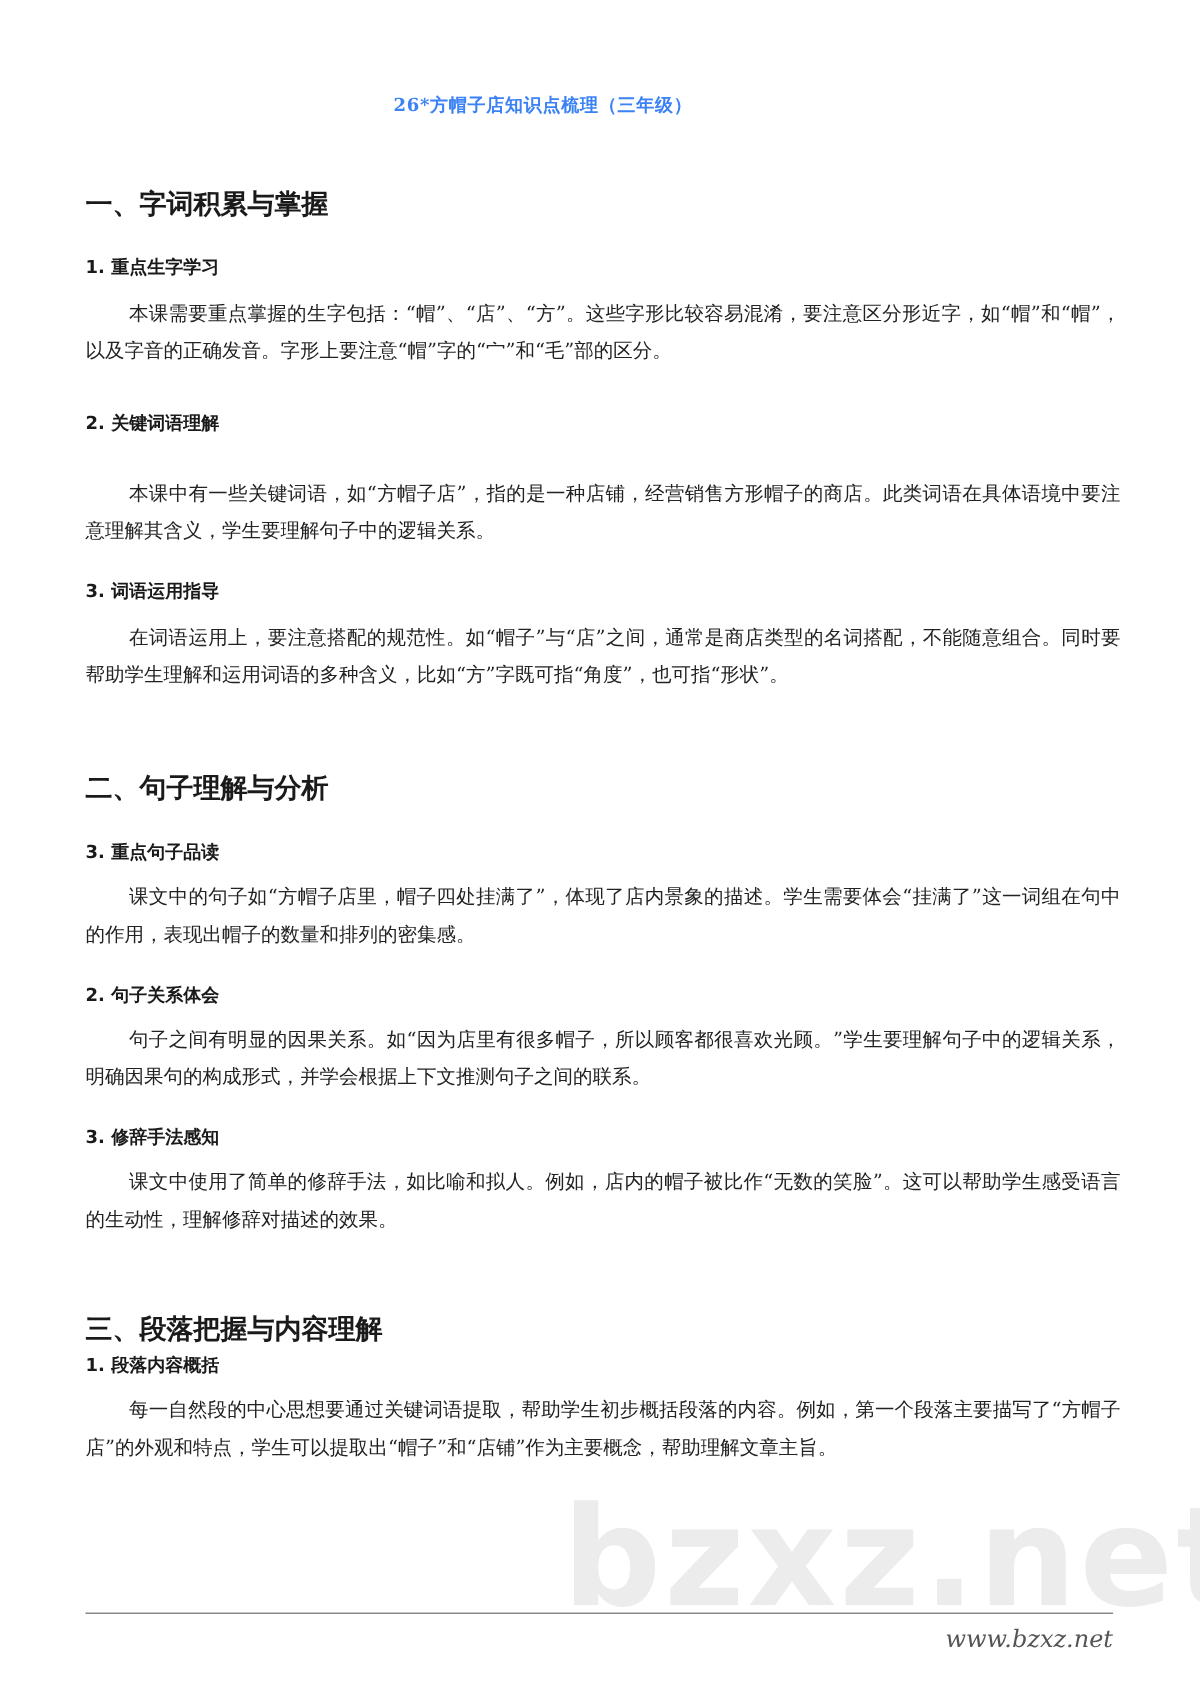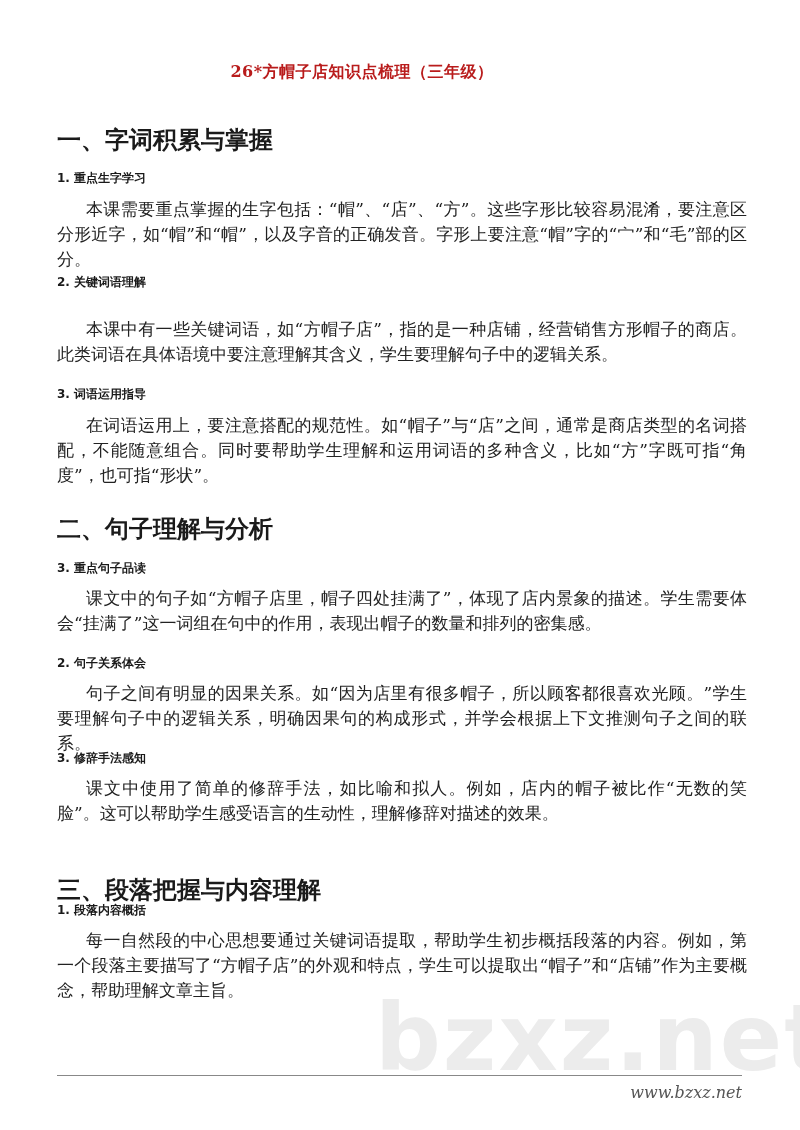--- a/index.html
+++ b/index.html
@@ -1,33 +1,33 @@
 <!DOCTYPE html>
 <html><head>
 <meta charset="utf-8">
 <style>
   html, body { margin: 0; padding: 0; background: #ffffff; }
   body { width: 800px; height: 1130px; position: relative; overflow: hidden; color: #222; }
   .page { position: absolute; left: 0; top: 0; width: 800px; height: 1130px; }
   .title {
     position: absolute; left: 0; width: 724px; top: 62px; text-align: center;
-    font-family: "DejaVu Serif", serif; font-size: 16px; font-weight: bold; color: #b91c1c;
+    font-family: "DejaVu Serif", serif; font-size: 12px; font-weight: bold; color: #3b82f6;
     letter-spacing: 0.5px;
   }
   .h1 {
     position: absolute; left: 57px;
-    font-family: "DejaVu Sans", sans-serif; font-size: 24px; font-weight: bold; color: #1a1a1a;
+    font-family: "DejaVu Sans", sans-serif; font-size: 18px; font-weight: bold; color: #1a1a1a;
   }
   .h2 {
     position: absolute; left: 57px;
     font-family: "DejaVu Sans", sans-serif; font-size: 12px; font-weight: bold; color: #1a1a1a;
   }
   .para {
     position: absolute; left: 57px; width: 690px;
-    font-family: "DejaVu Serif", serif; font-size: 17px; line-height: 25px; color: #222;
+    font-family: "DejaVu Serif", serif; font-size: 13px; line-height: 25px; color: #222;
     text-indent: 29px; text-align: justify;
   }
   .watermark {
     position: absolute; left: 375px; top: 985px;
     font-family: "DejaVu Sans", sans-serif; font-size: 92px; font-weight: bold;
     color: #ececec; letter-spacing: 2px; z-index: 0;
   }
   .footer-line {
     position: absolute; left: 57px; top: 1075px; width: 685px; height: 1px; background: #888;
   }

